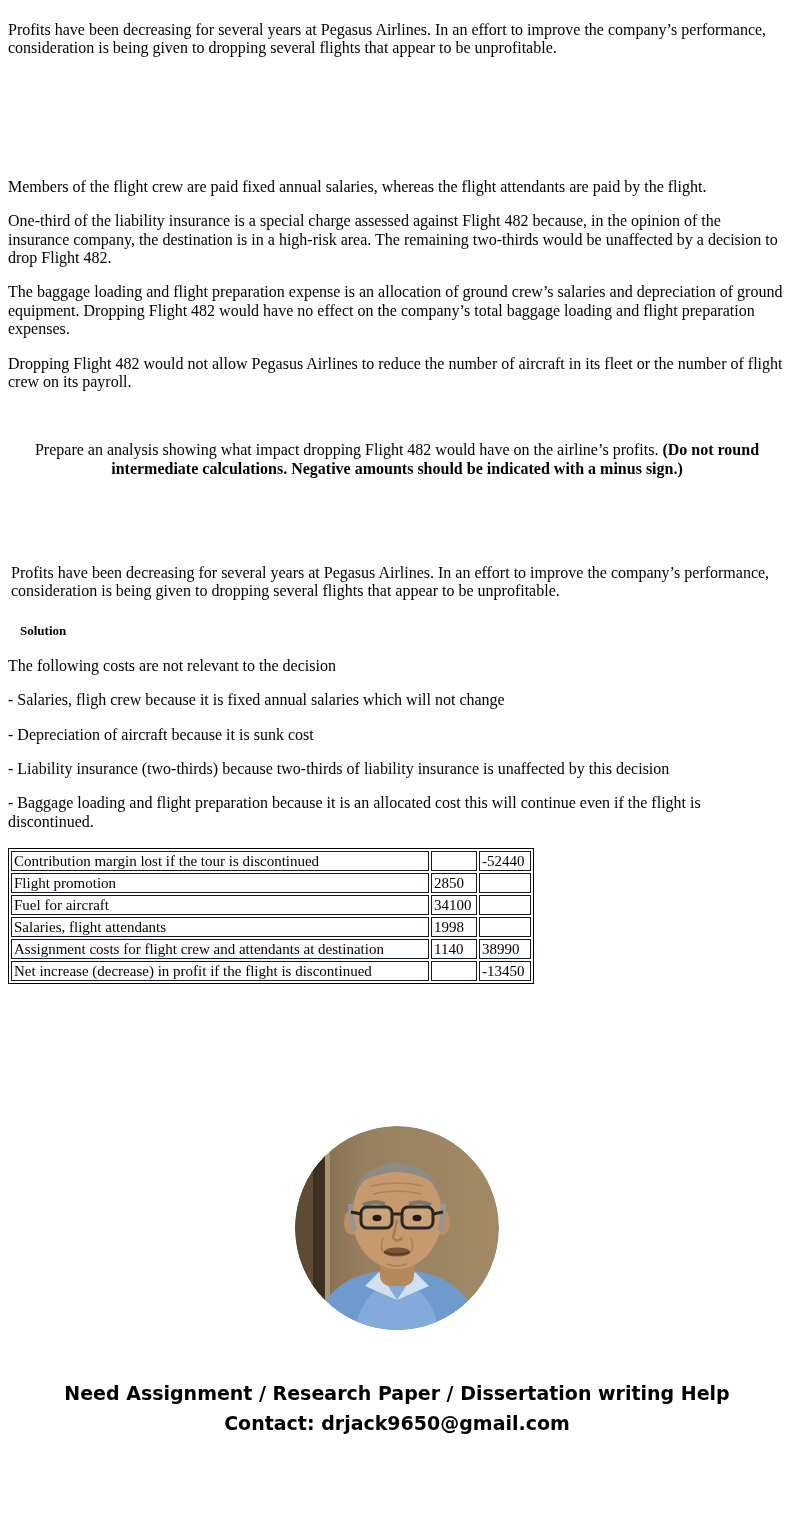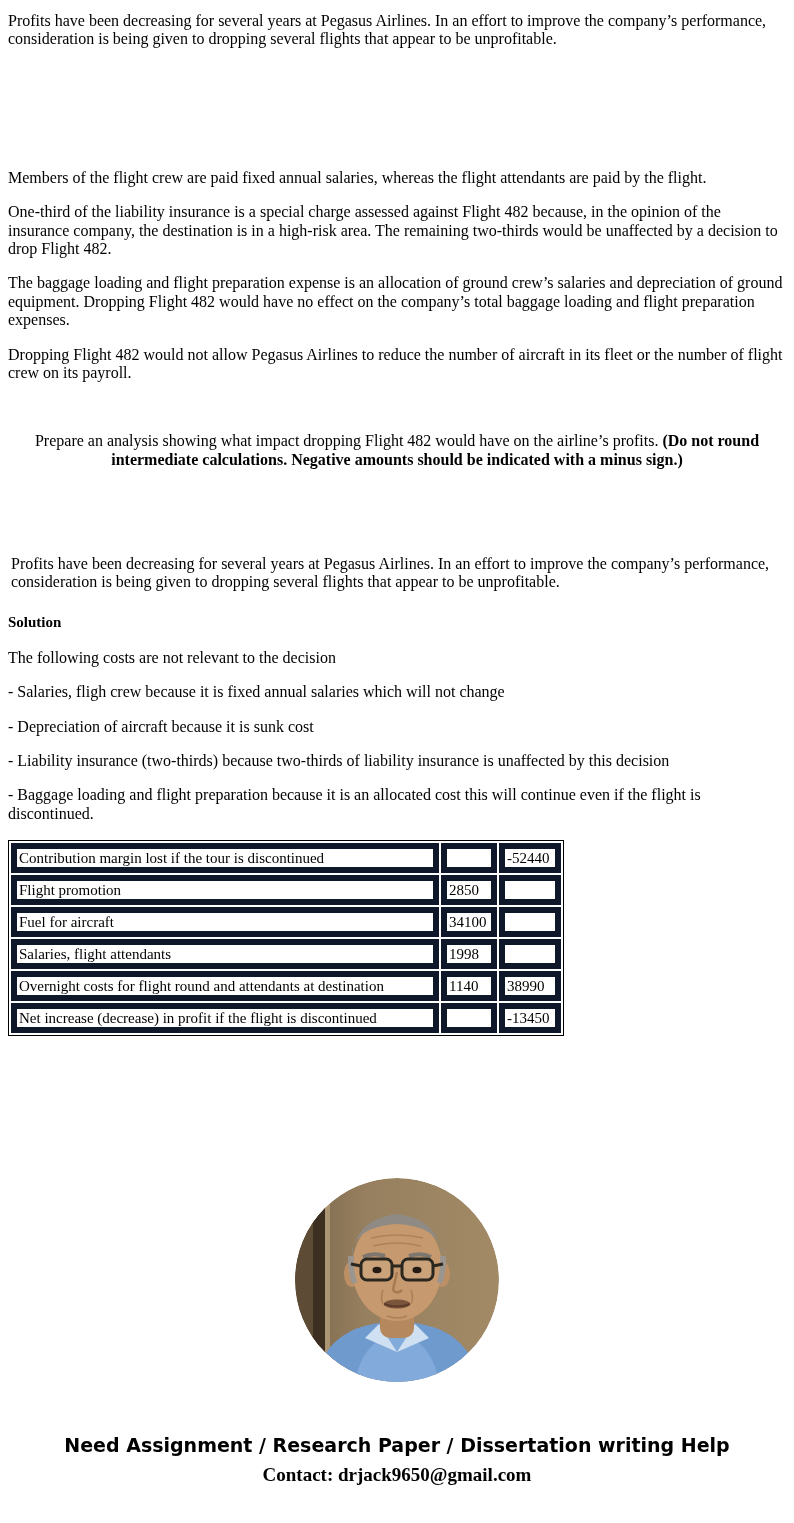--- a/index.html
+++ b/index.html
@@ -9,44 +9,44 @@
   }
   body {
     width: 794px;
     min-height: 1523px;
     font-family: "Liberation Serif", serif;
     font-size: 16px;
     color: #000000;
     box-sizing: border-box;
     padding: 8px 8px 20px 8px;
   }
-  p { margin: 4px 0 16px 0; line-height: 1.15; }
+  p { margin: 13px 0 16px 0; line-height: 1.15; }
   .intro-para { margin-bottom: 120px; }
   .prepare-para { margin-top: 50px; text-align: center; }
   .prepare-para b { font-weight: bold; }
   .repeated-intro { margin-top: 86px; padding-left: 3px; }
   h3.solution-heading {
-    font-size: 15px;
+    font-size: 13px;
     font-weight: bold;
-    margin: 22px 0 18px 0;
+    margin: 22px 0 18px 12px;
     font-family: "Liberation Serif", serif;
   }
   .bullet-para { margin: 0 0 16px 0; }
 
   table.cost-table {
     border: 1px solid #000;
     border-spacing: 2px;
     border-collapse: separate;
     margin-top: 17px;
     table-layout: fixed;
     font-size: 15px;
     line-height: 18px;
   }
   table.cost-table td {
-    border: 6px solid #0f172a;
+    border: 1px solid #0f172a;
     padding: 0 2px;
     white-space: nowrap;
     overflow: hidden;
     vertical-align: middle;
   }
   td.col-label  { width: 412px; }
   td.col-amount { width: 40px; }
   td.col-total  { width: 46px; }
 
   .avatar-wrap {
@@ -60,21 +60,21 @@
   .footer {
     margin: 48px auto 0 auto;
     width: 740px;
     text-align: center;
     font-family: "DejaVu Sans", sans-serif;
     font-weight: bold;
     font-size: 19px;
     line-height: 30px;
     color: #000;
   }
-  .footer .footer-line2 { margin-top: 0; font-family: Liberation Serif, serif; }
+  .footer .footer-line2 { margin-top: 0; }
 </style>
 </head>
 <body>
 
 <p class="intro-para">Profits have been decreasing for several years at Pegasus Airlines. In an effort to improve the company’s performance, consideration is being given to dropping several flights that appear to be unprofitable.</p>
 
 <p>Members of the flight crew are paid fixed annual salaries, whereas the flight attendants are paid by the flight.</p>
 <p>One-third of the liability insurance is a special charge assessed against Flight 482 because, in the opinion of the insurance company, the destination is in a high-risk area. The remaining two-thirds would be unaffected by a decision to drop Flight 482.</p>
 <p>The baggage loading and flight preparation expense is an allocation of ground crew’s salaries and depreciation of ground equipment. Dropping Flight 482 would have no effect on the company’s total baggage loading and flight preparation expenses.</p>
 <p>Dropping Flight 482 would not allow Pegasus Airlines to reduce the number of aircraft in its fleet or the number of flight crew on its payroll.</p>
@@ -108,21 +108,21 @@
       <td class="col-label">Fuel for aircraft</td>
       <td class="col-amount">34100</td>
       <td class="col-total"></td>
     </tr>
     <tr>
       <td class="col-label">Salaries, flight attendants</td>
       <td class="col-amount">1998</td>
       <td class="col-total"></td>
     </tr>
     <tr>
-      <td class="col-label">Overnight costs for flight round and attendants at destination</td>
+      <td class="col-label">Assignment costs for flight crew and attendants at destination</td>
       <td class="col-amount">1140</td>
       <td class="col-total">38990</td>
     </tr>
     <tr>
       <td class="col-label">Net increase (decrease) in profit if the flight is discontinued</td>
       <td class="col-amount"></td>
       <td class="col-total">-13450</td>
     </tr>
   </tbody>
 </table>

